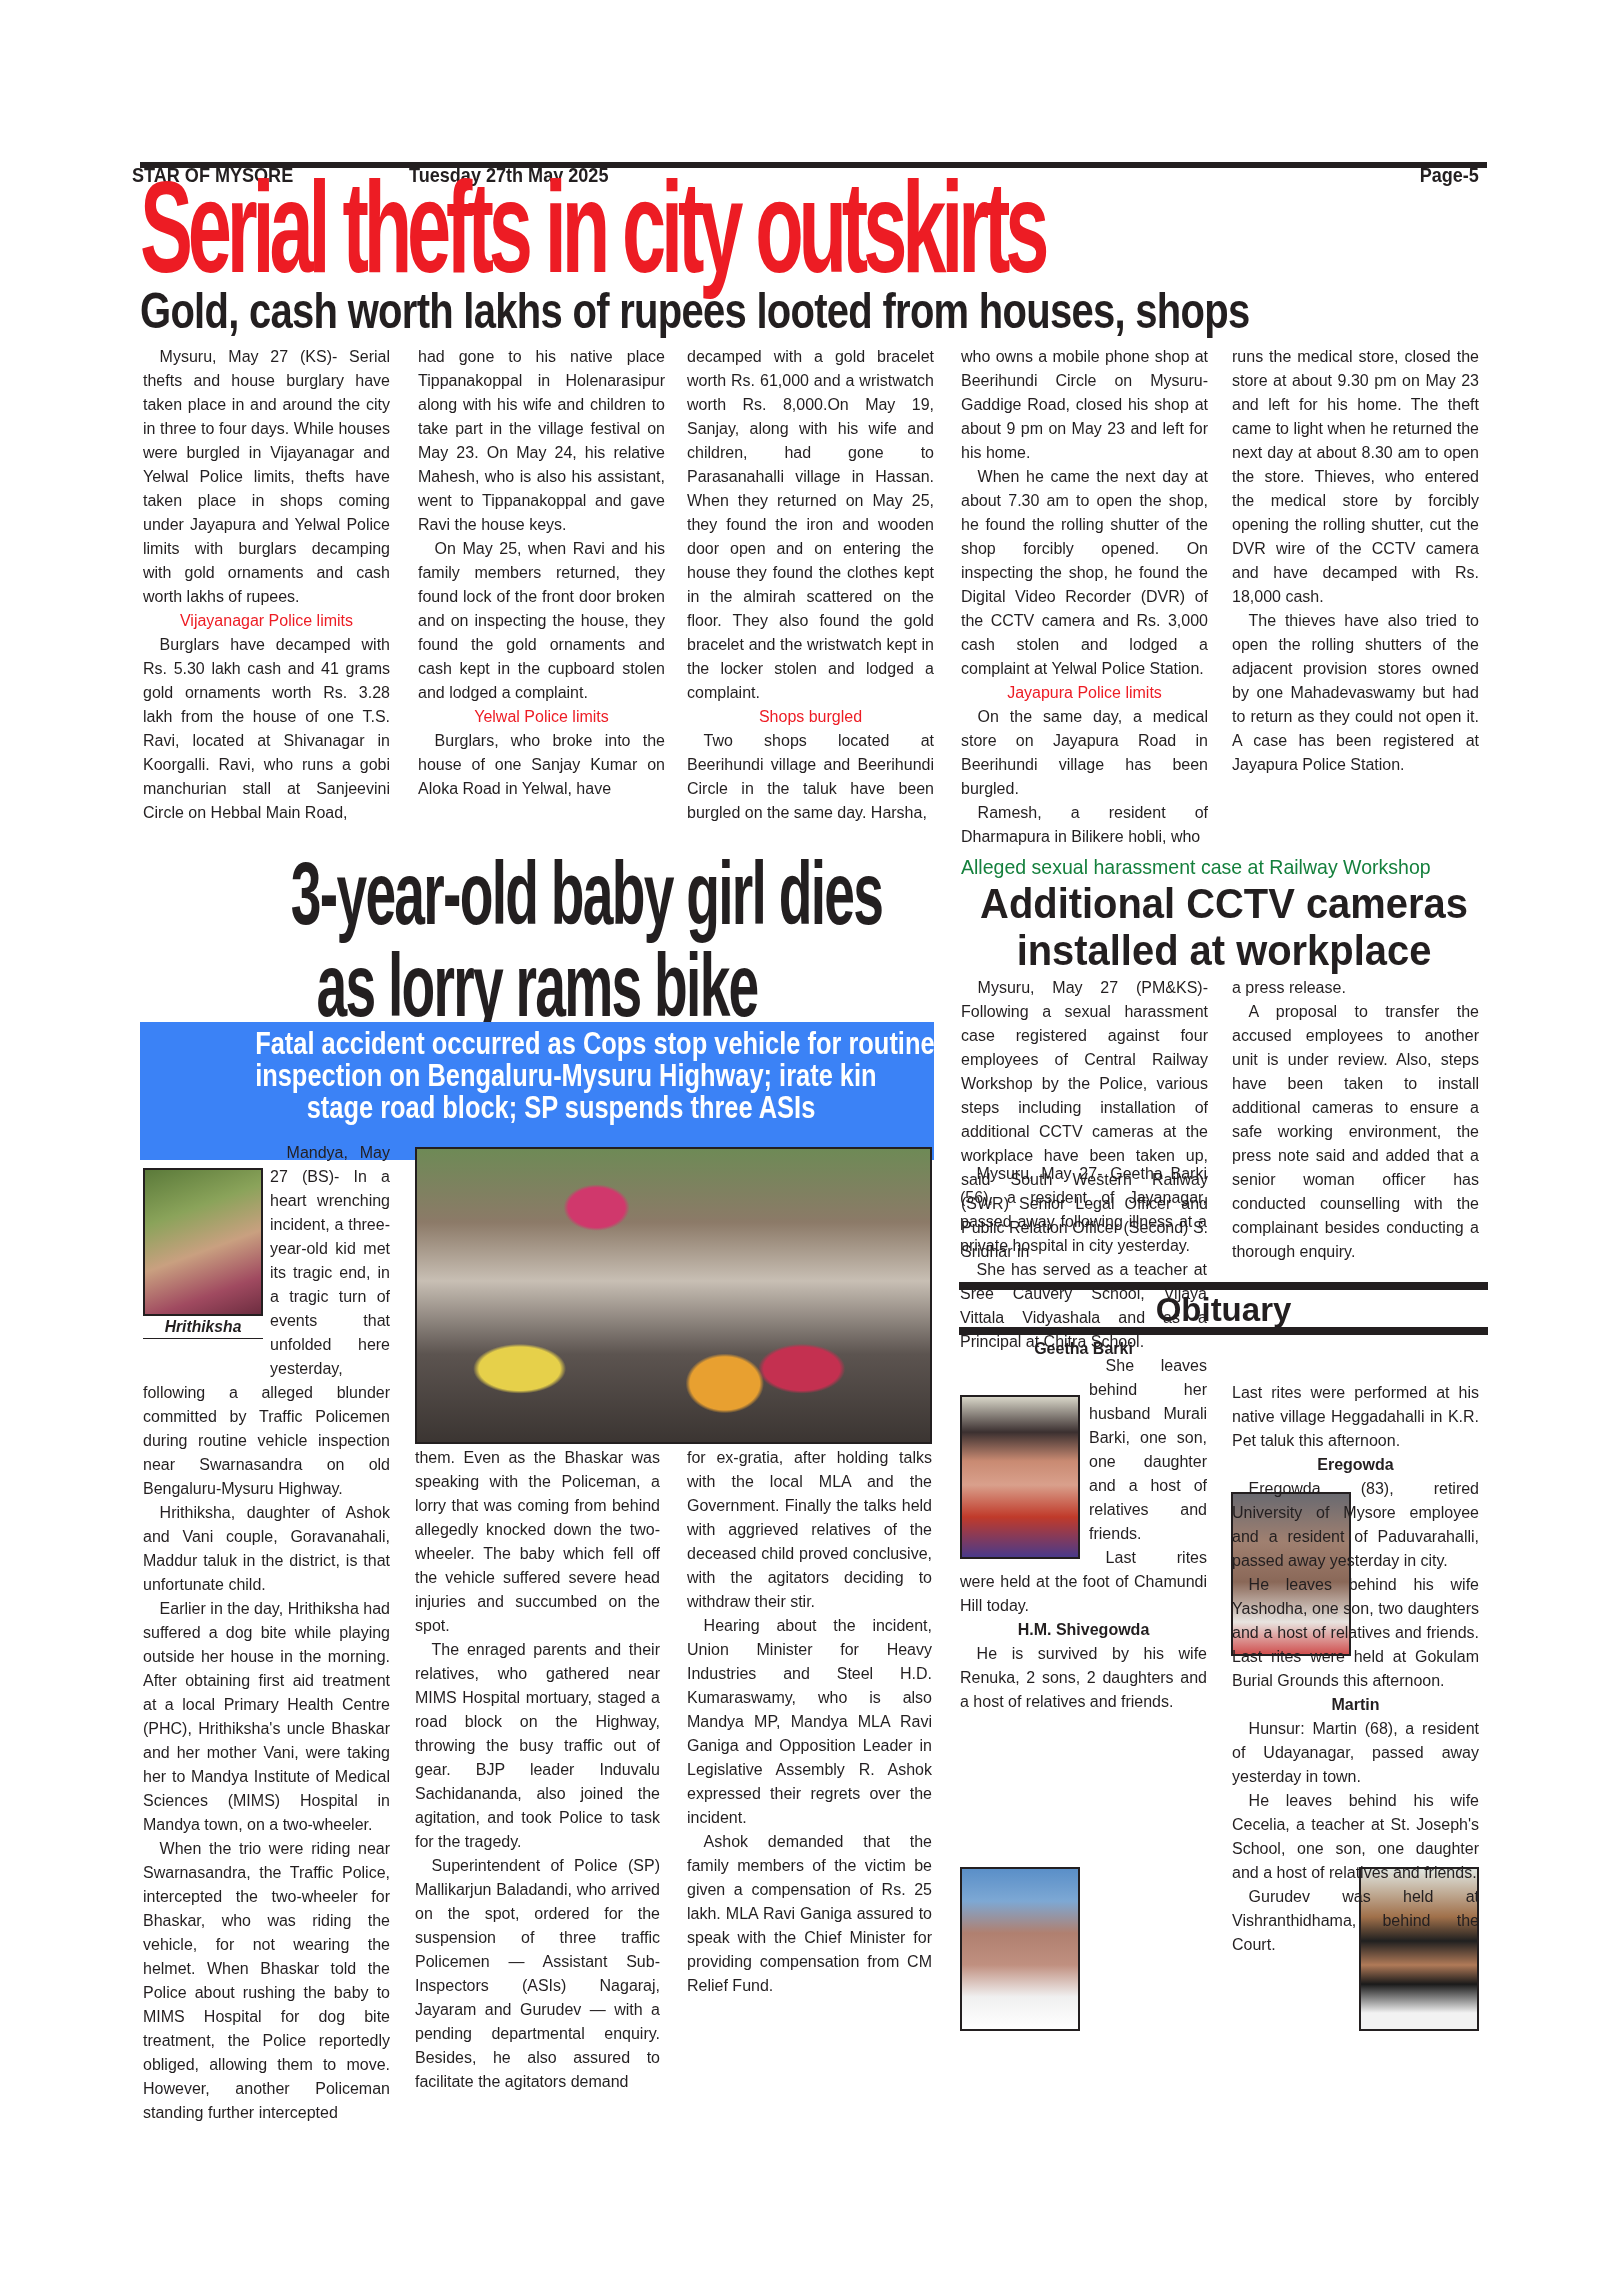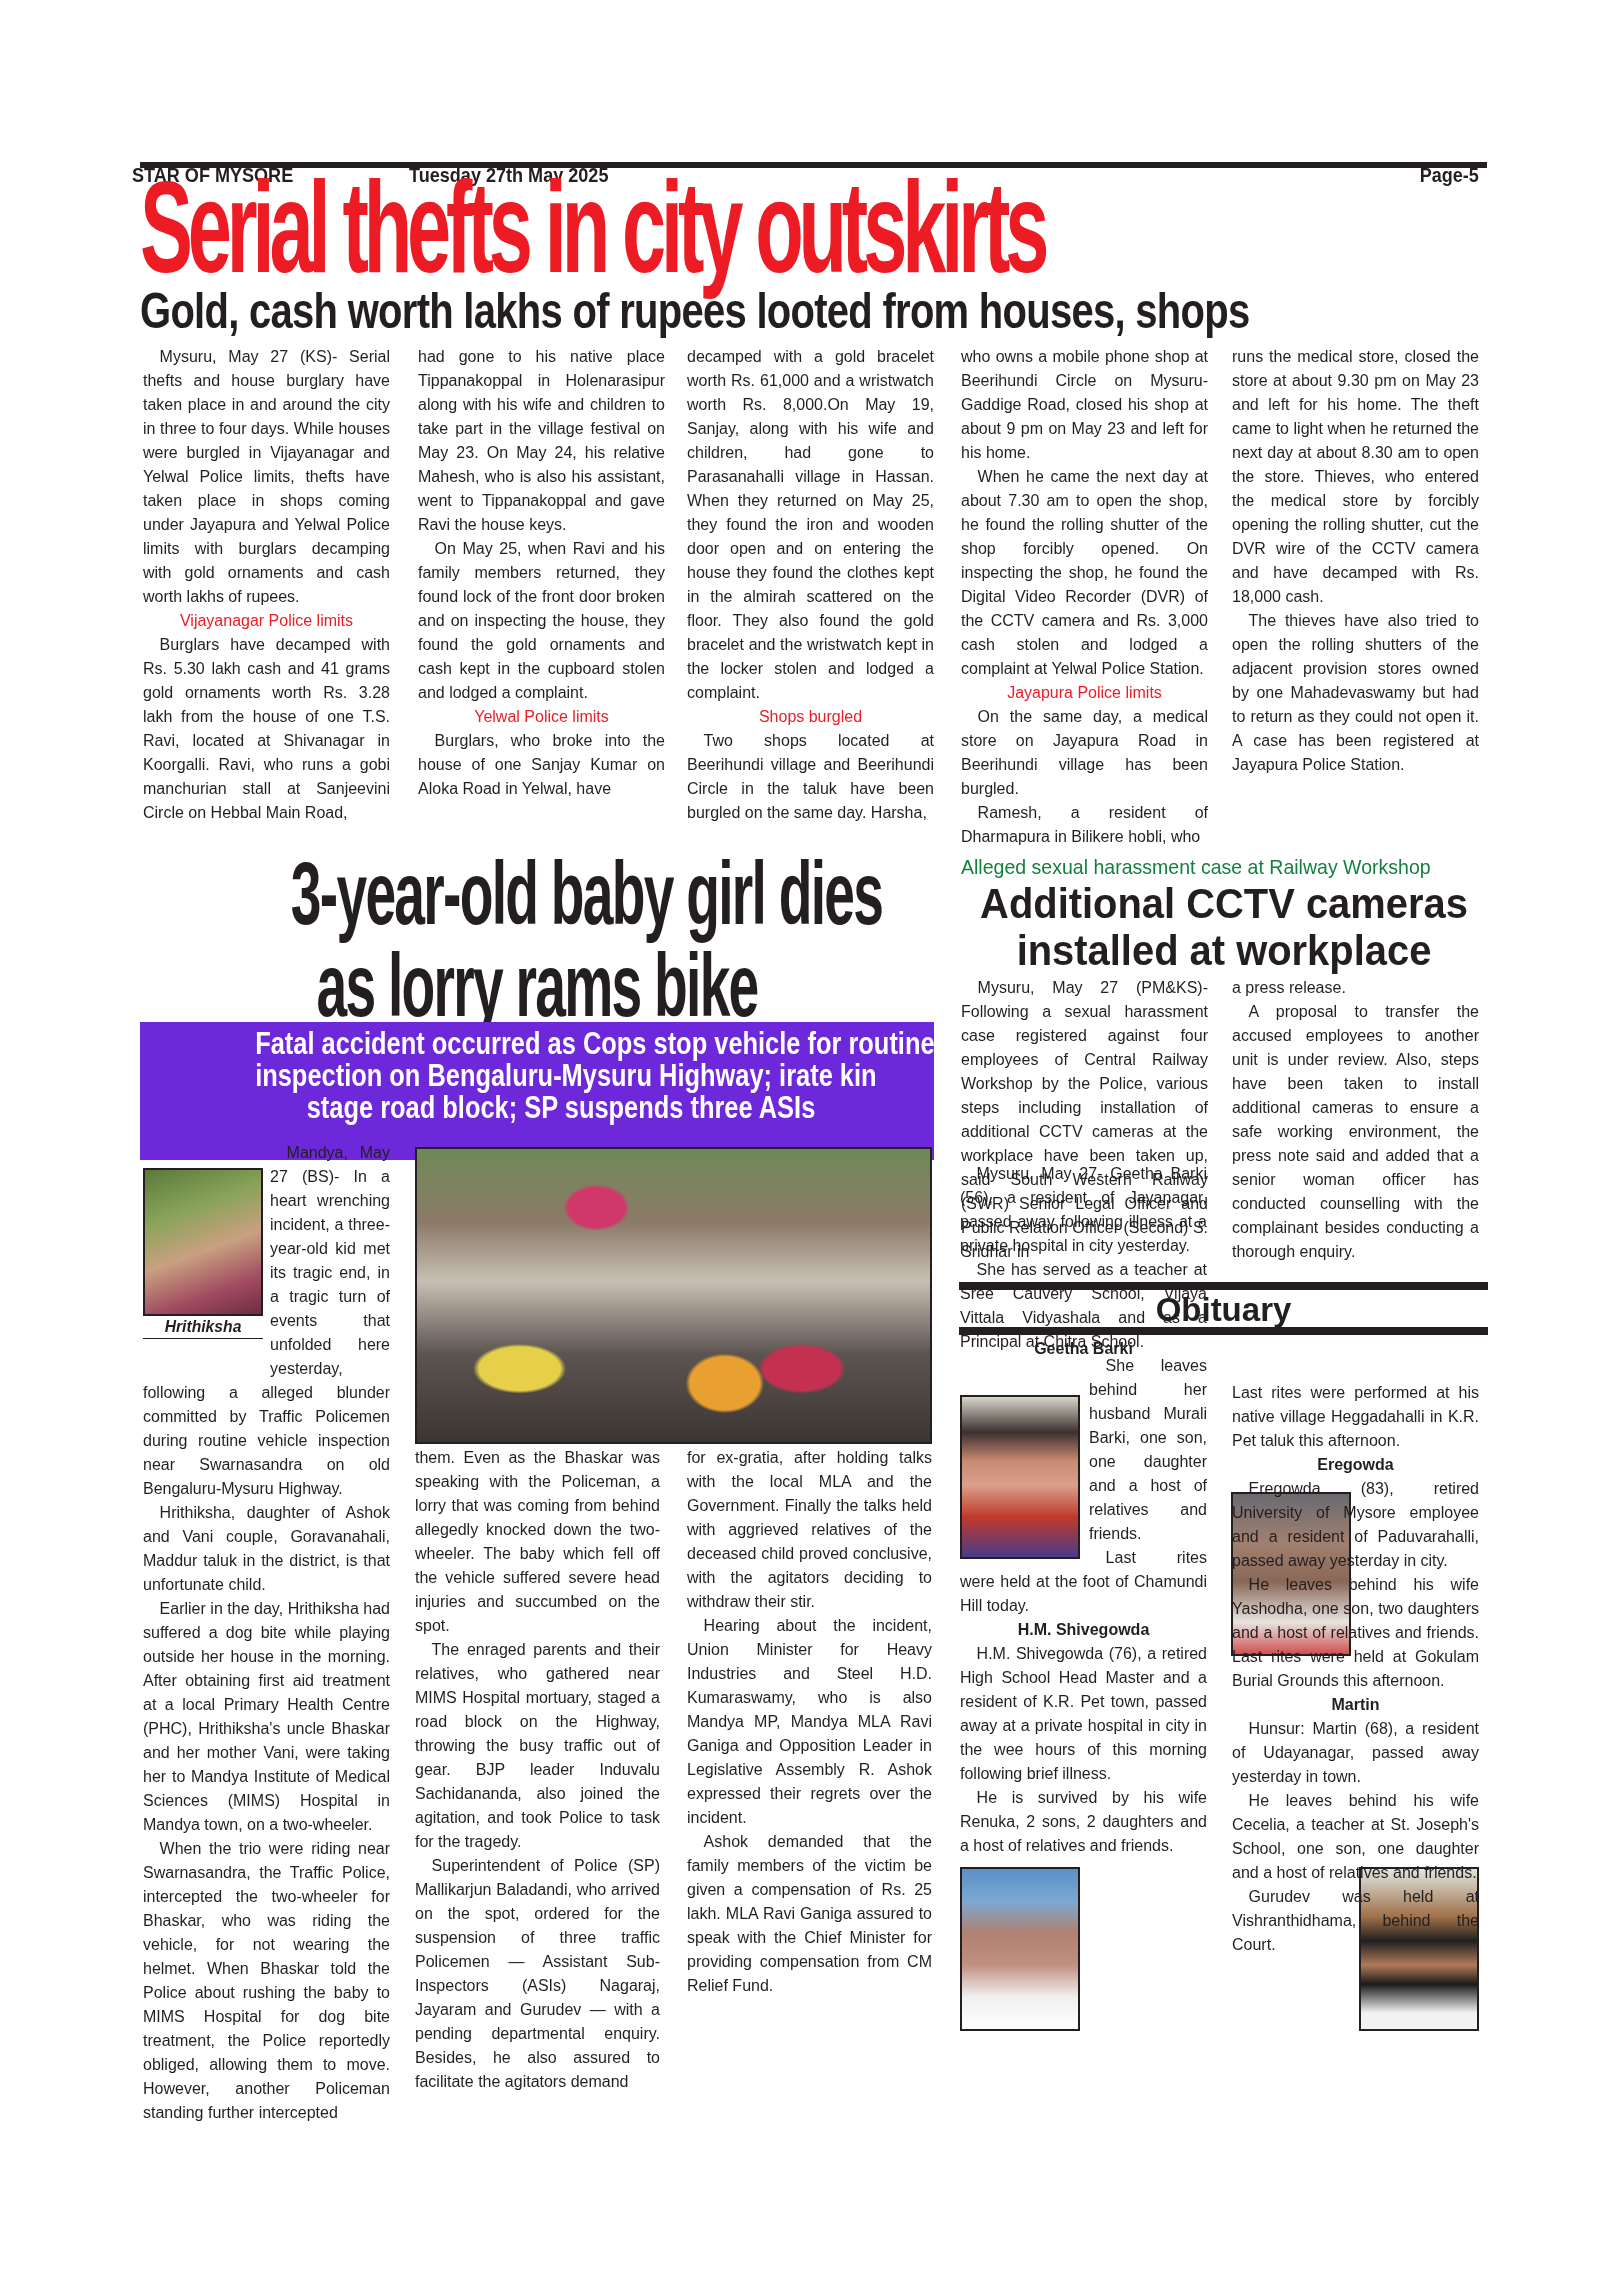--- a/index.html
+++ b/index.html
@@ -30,21 +30,21 @@
 
   .c1 { left: 143px; top: 345px; width: 247px; }
   .c2 { left: 418px; top: 345px; width: 247px; }
   .c3 { left: 687px; top: 345px; width: 247px; }
   .c4 { left: 961px; top: 345px; width: 247px; }
   .c5 { left: 1232px; top: 345px; width: 247px; }
 
   
   .hl2 { left: 140px; top: 847px; width: 794px; text-align: center; }
   .hl2 div { font-weight: bold; font-size: 89px; line-height: 92px; letter-spacing: -2.8px; transform: scaleX(0.62); transform-origin: center top; white-space: nowrap; color: #231f20; }
-  .deck { left: 140px; top: 1022px; width: 794px; height: 138px; background: #6d28d9; color: #ffffff; text-align: center; padding-top: 5.5px; padding-left: 48px; }
+  .deck { left: 140px; top: 1022px; width: 794px; height: 138px; background: #3b82f6; color: #ffffff; text-align: center; padding-top: 5.5px; padding-left: 48px; }
   .deck div { font-weight: bold; font-size: 31px; line-height: 32px; transform: scaleX(0.82); transform-origin: center top; white-space: nowrap; }
 
   
   .photo { position: absolute; border: 2.8px solid #231f20; overflow: hidden; }
   .ph-hrithiksha { left: 143px; top: 1168px; width: 120px; height: 148px; background: linear-gradient(160deg, #5b7a3a 0%, #8aa35a 30%, #c9a080 55%, #a04a60 80%, #6d2d40 100%); }
   .ph-caption { left: 143px; top: 1318px; width: 120px; text-align: center; font-size: 15.7px; font-weight: bold; font-style: italic; border-bottom: 1.8px solid #231f20; padding-bottom: 1.8px; }
   .ph-crowd { left: 415px; top: 1147px; width: 517px; height: 297px; background:
       radial-gradient(ellipse at 35% 20%, #d0386c 0 6%, transparent 7%),
       radial-gradient(ellipse at 60% 80%, #e8a030 0 8%, transparent 9%),
       radial-gradient(ellipse at 75% 75%, #c43050 0 7%, transparent 8%),
@@ -173,21 +173,20 @@
 <div class="photo ph-martin"></div>
 
 <div class="abs col oc1">
   <p class="obit-name">Geetha Barki</p>
   <div class="wrap-l2" style="margin-top:24px;"></div>
   <p style="margin-top:-199px;">Mysuru, May 27- Geetha Barki (56), a resident of Jayanagar, passed away following illness at a private hospital in city yesterday.</p>
   <p>She has served as a teacher at Sree Cauvery School, Vijaya Vittala Vidyashala and as a Principal at Chitra School.</p>
   <p>She leaves behind her husband Murali Barki, one son, one daughter and a host of relatives and friends.</p>
   <p>Last rites were held at the foot of Chamundi Hill today.</p>
   <p class="obit-name">H.M. Shivegowda</p>
-  <p>H.M. Shivegowda (76), a retired High School Head Master and a resident of K.R. Pet town, passed away at a private hospital in city in the wee hours of this morning following brief illness.</p>
   <p>He is survived by his wife Renuka, 2 sons, 2 daughters and a host of relatives and friends.</p>
 </div>
 <div class="abs col oc2">
   <p class="noindent">Last rites were performed at his native village Heggadahalli in K.R. Pet taluk this afternoon.</p>
   <p class="obit-name">Eregowda</p>
   <p>Eregowda (83), retired University of Mysore employee and a resident of Paduvarahalli, passed away yesterday in city.</p>
   <p>He leaves behind his wife Yashodha, one son, two daughters and a host of relatives and friends. Last rites were held at Gokulam Burial Grounds this afternoon.</p>
   <p class="obit-name">Martin</p>
   <p>Hunsur: Martin (68), a resident of Udayanagar, passed away yesterday in town.</p>
   <p>He leaves behind his wife Cecelia, a teacher at St. Joseph's School, one son, one daughter and a host of relatives and friends.</p>

